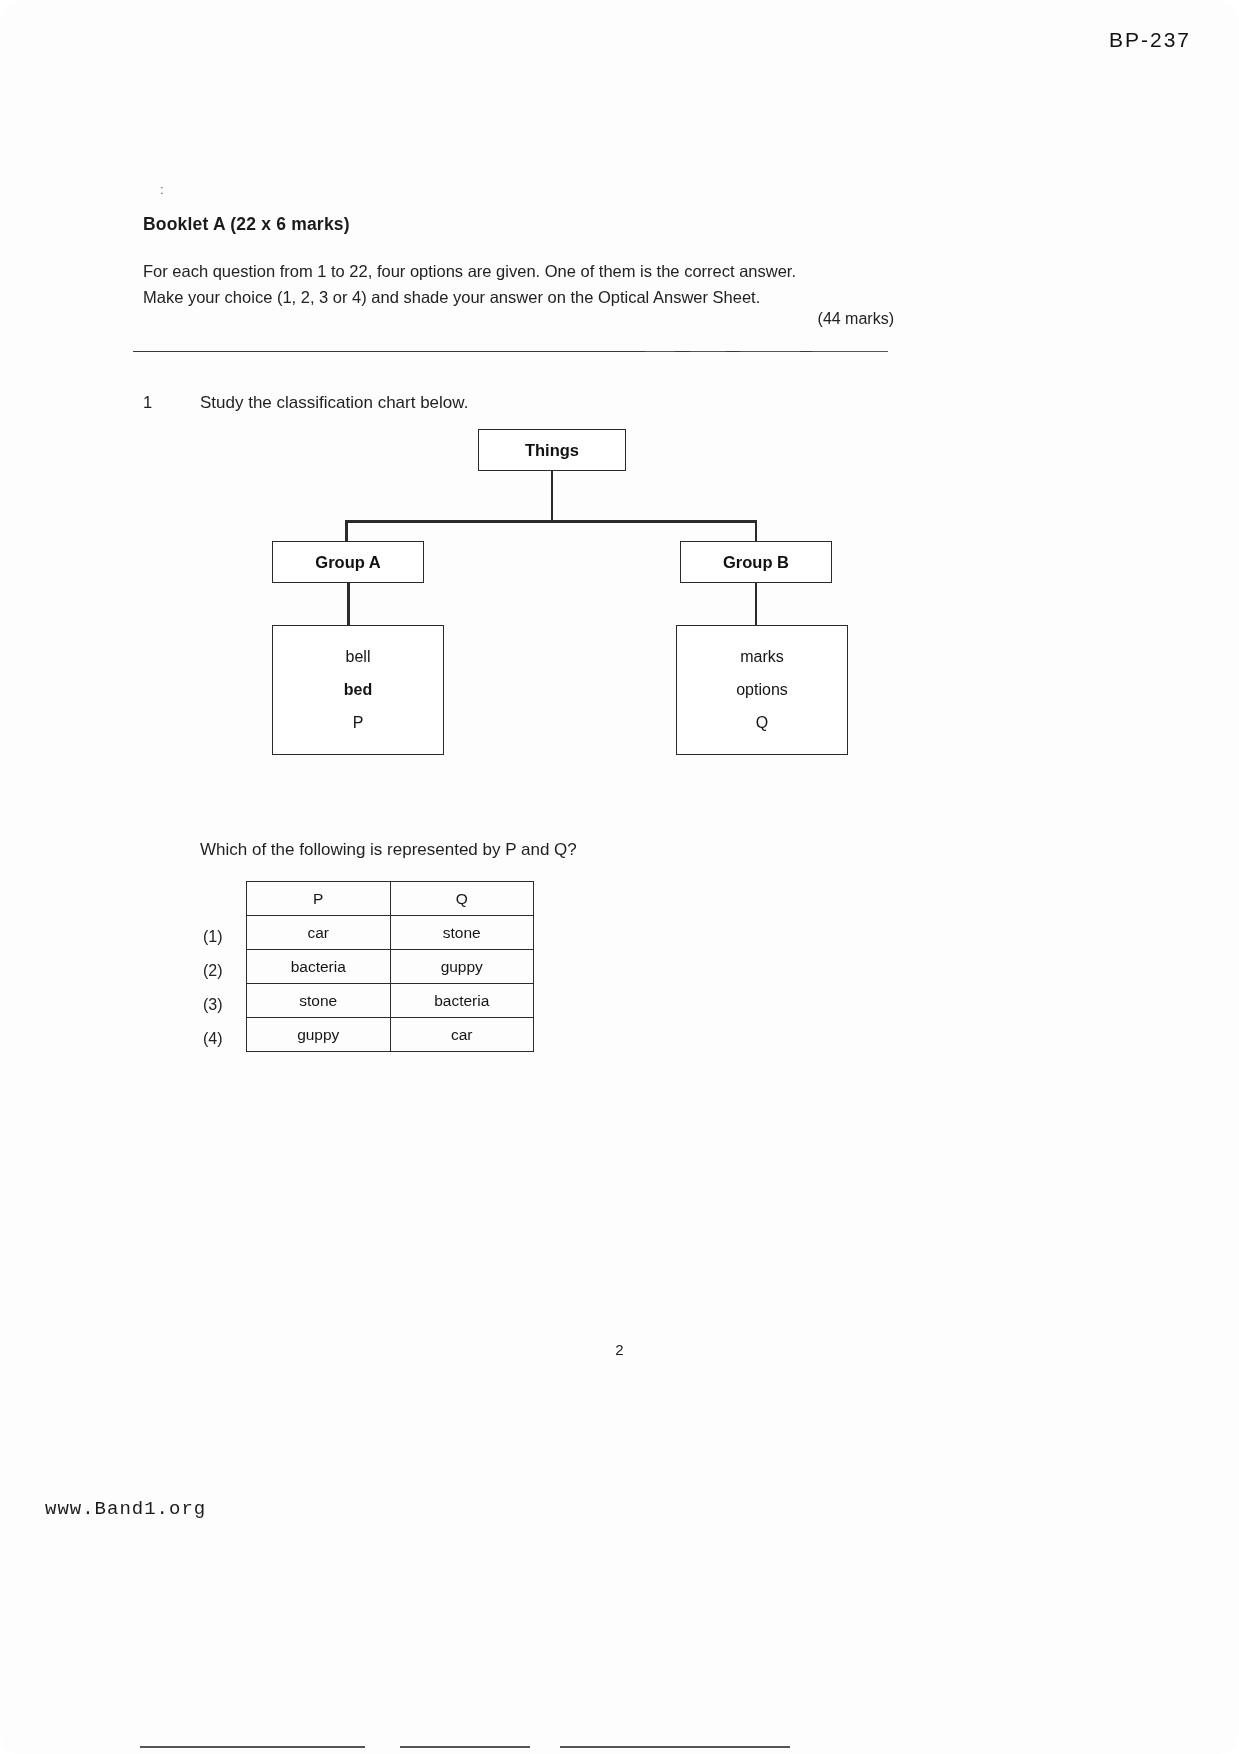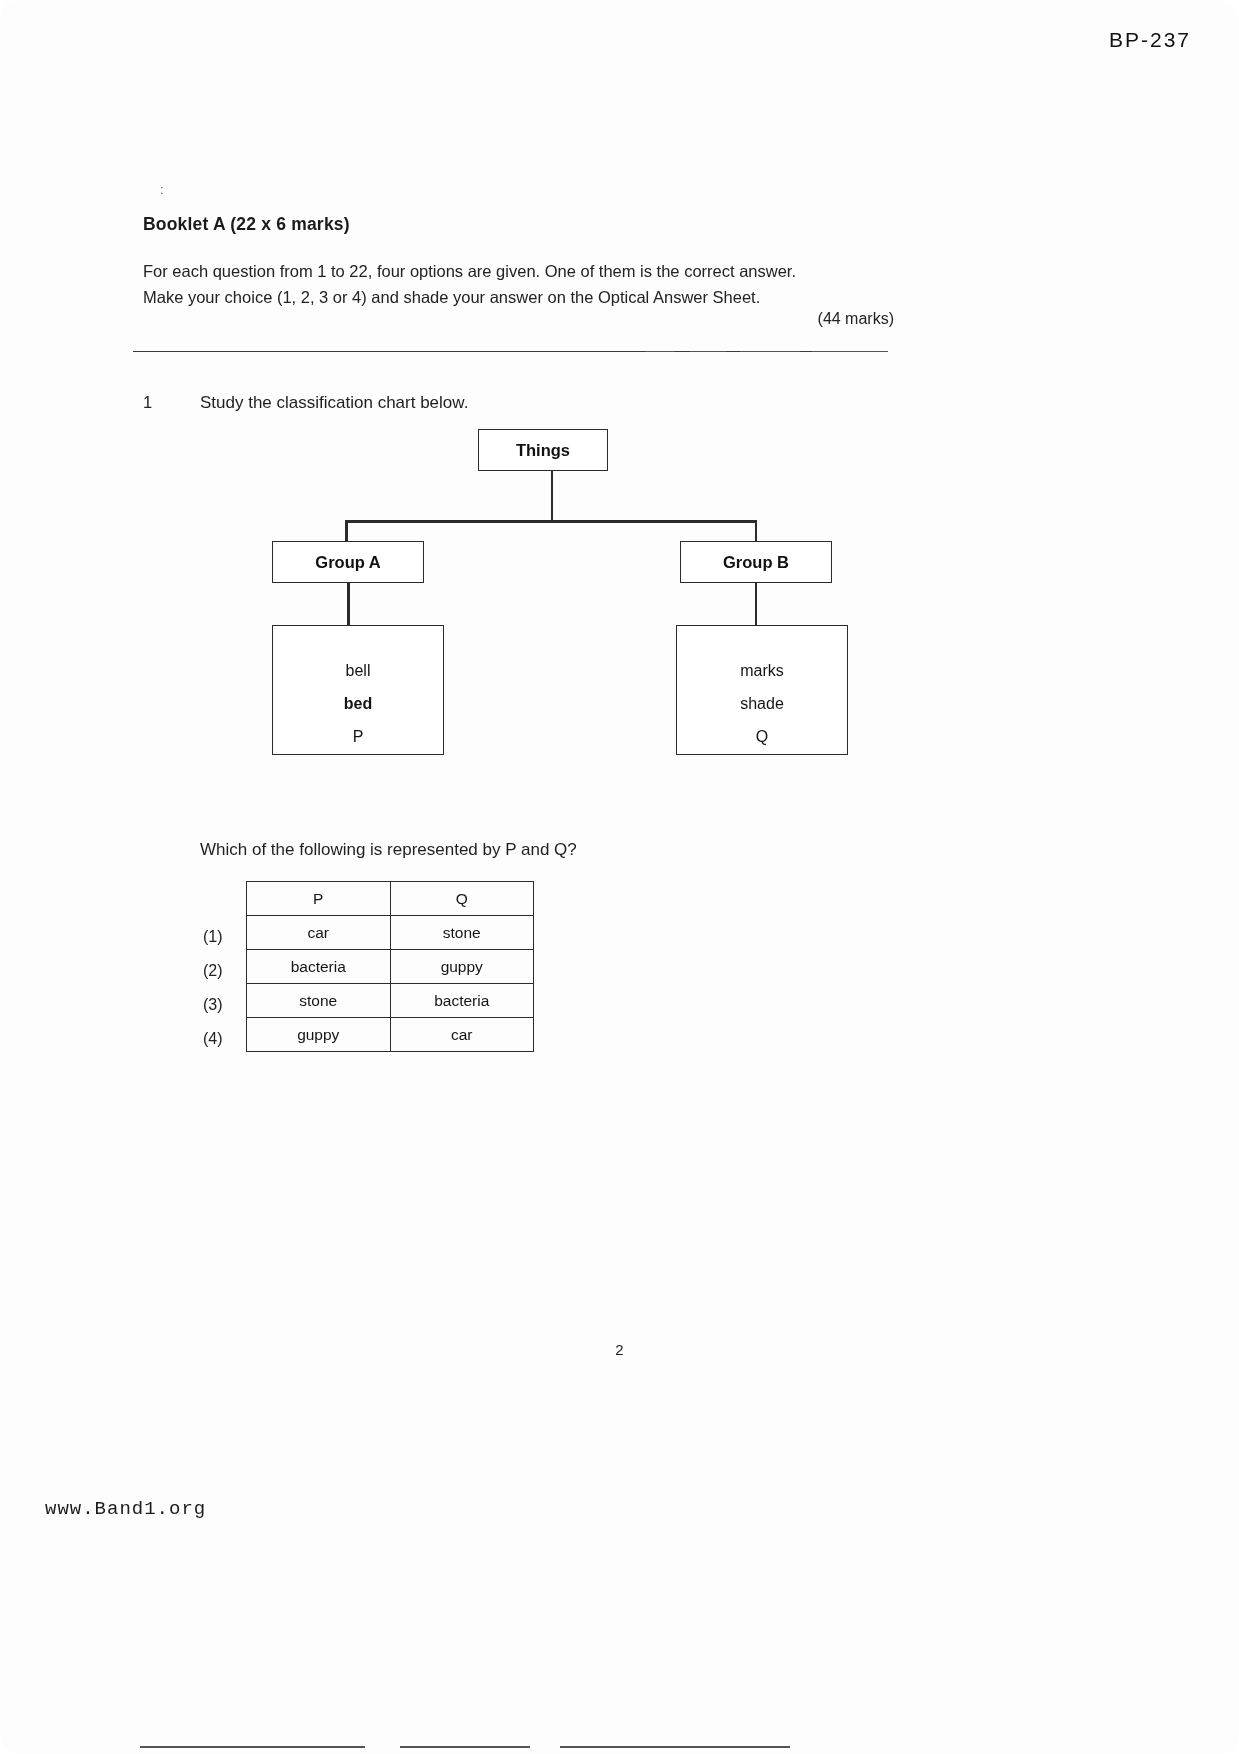--- a/index.html
+++ b/index.html
@@ -111,30 +111,30 @@
     box-sizing: border-box;
     border: 1.6px solid #2b2b2b;
     background: #fff;
     display: flex;
     align-items: center;
     justify-content: center;
     font-size: 16.5px;
     font-weight: bold;
     color: #111;
   }
-  .node.things  { left: 218px;  top: 4px;   width: 130px; height: 42px; text-align: center; }
+  .node.things  { left: 218px;  top: 4px;   width: 148px; height: 42px; text-align: center; }
   .node.groupa  { left: 12px;   top: 116px; width: 152px; height: 42px; }
   .node.groupb  { left: 420px;  top: 116px; width: 152px; height: 42px; }
 
   .leafbox {
     position: absolute;
     box-sizing: border-box;
     border: 1.6px solid #2b2b2b;
     background: #fff;
-    padding-top: 28px;
+    padding-top: 14px;
     text-align: center;
   }
   .leafbox.a { left: 12px;  top: 200px; width: 172px; height: 130px; }
   .leafbox.b { left: 416px; top: 200px; width: 172px; height: 130px; }
   .leafbox div {
     font-size: 16px;
     line-height: 33px;
     color: #141414;
   }
   .leafbox div.bold { font-weight: bold; text-align: center; }
@@ -248,21 +248,21 @@
     <div class="ln" style="left:495px; top:158px; width:2px; height:44px;"></div>
 
     <div class="leafbox a">
       <div>bell</div>
       <div class="bold">bed</div>
       <div>P</div>
     </div>
 
     <div class="leafbox b">
       <div>marks</div>
-      <div>shade</div>
+      <div>options</div>
       <div>Q</div>
     </div>
   </div>
 
   <div class="q-follow">Which of the following is represented by P and Q?</div>
 
   <div class="opt-labels">
     <div>(1)</div>
     <div>(2)</div>
     <div>(3)</div>

